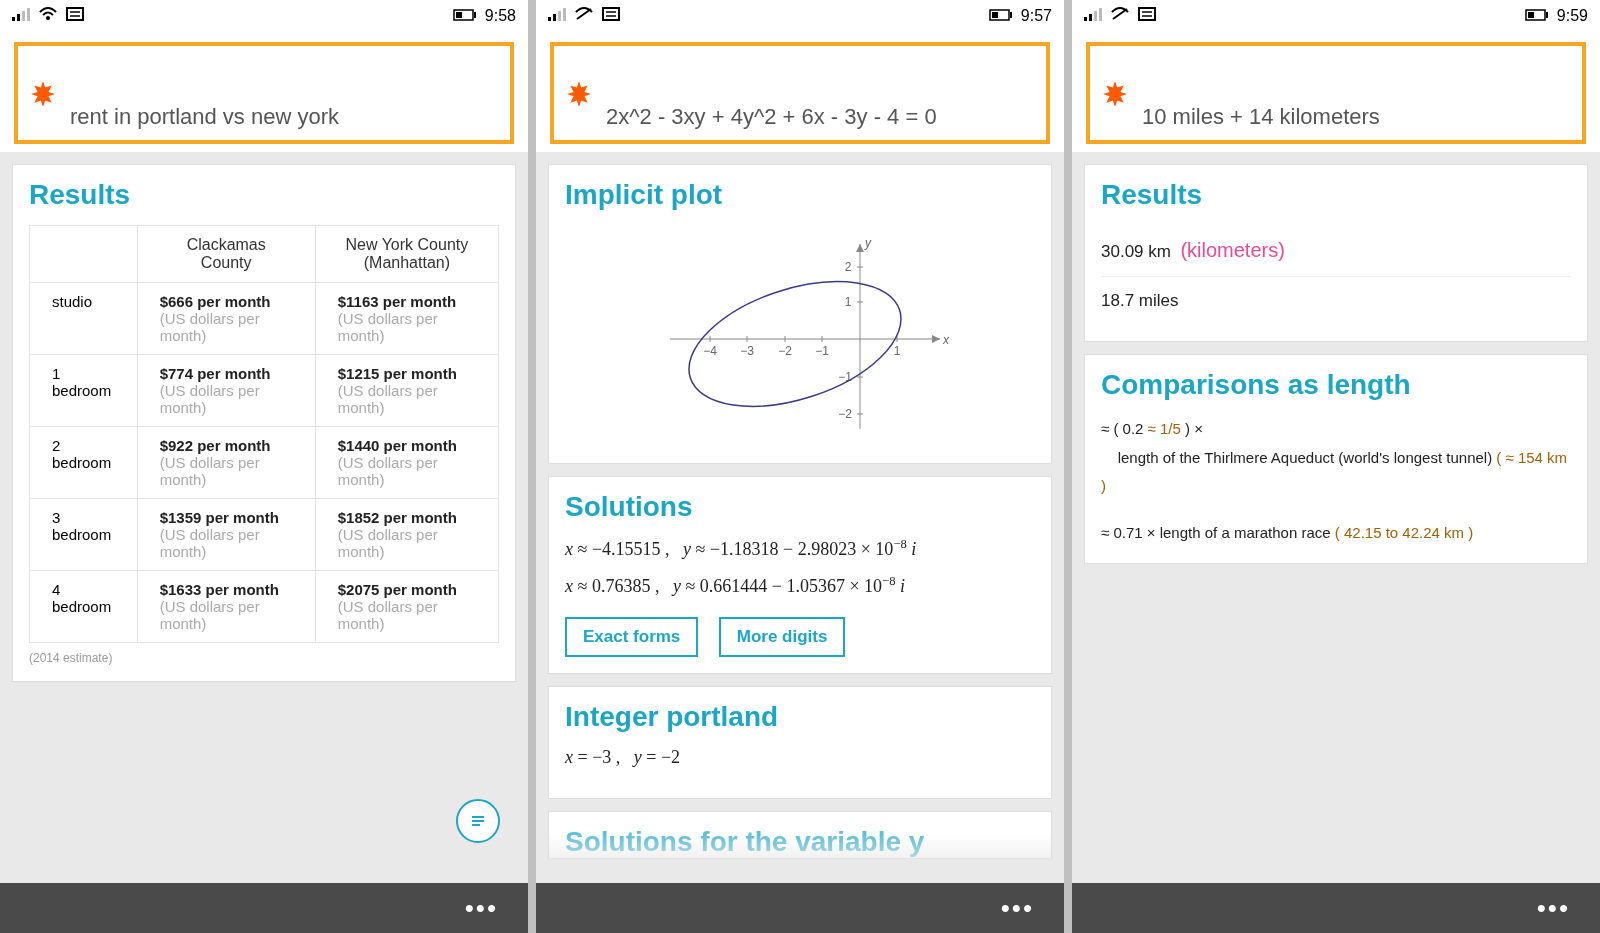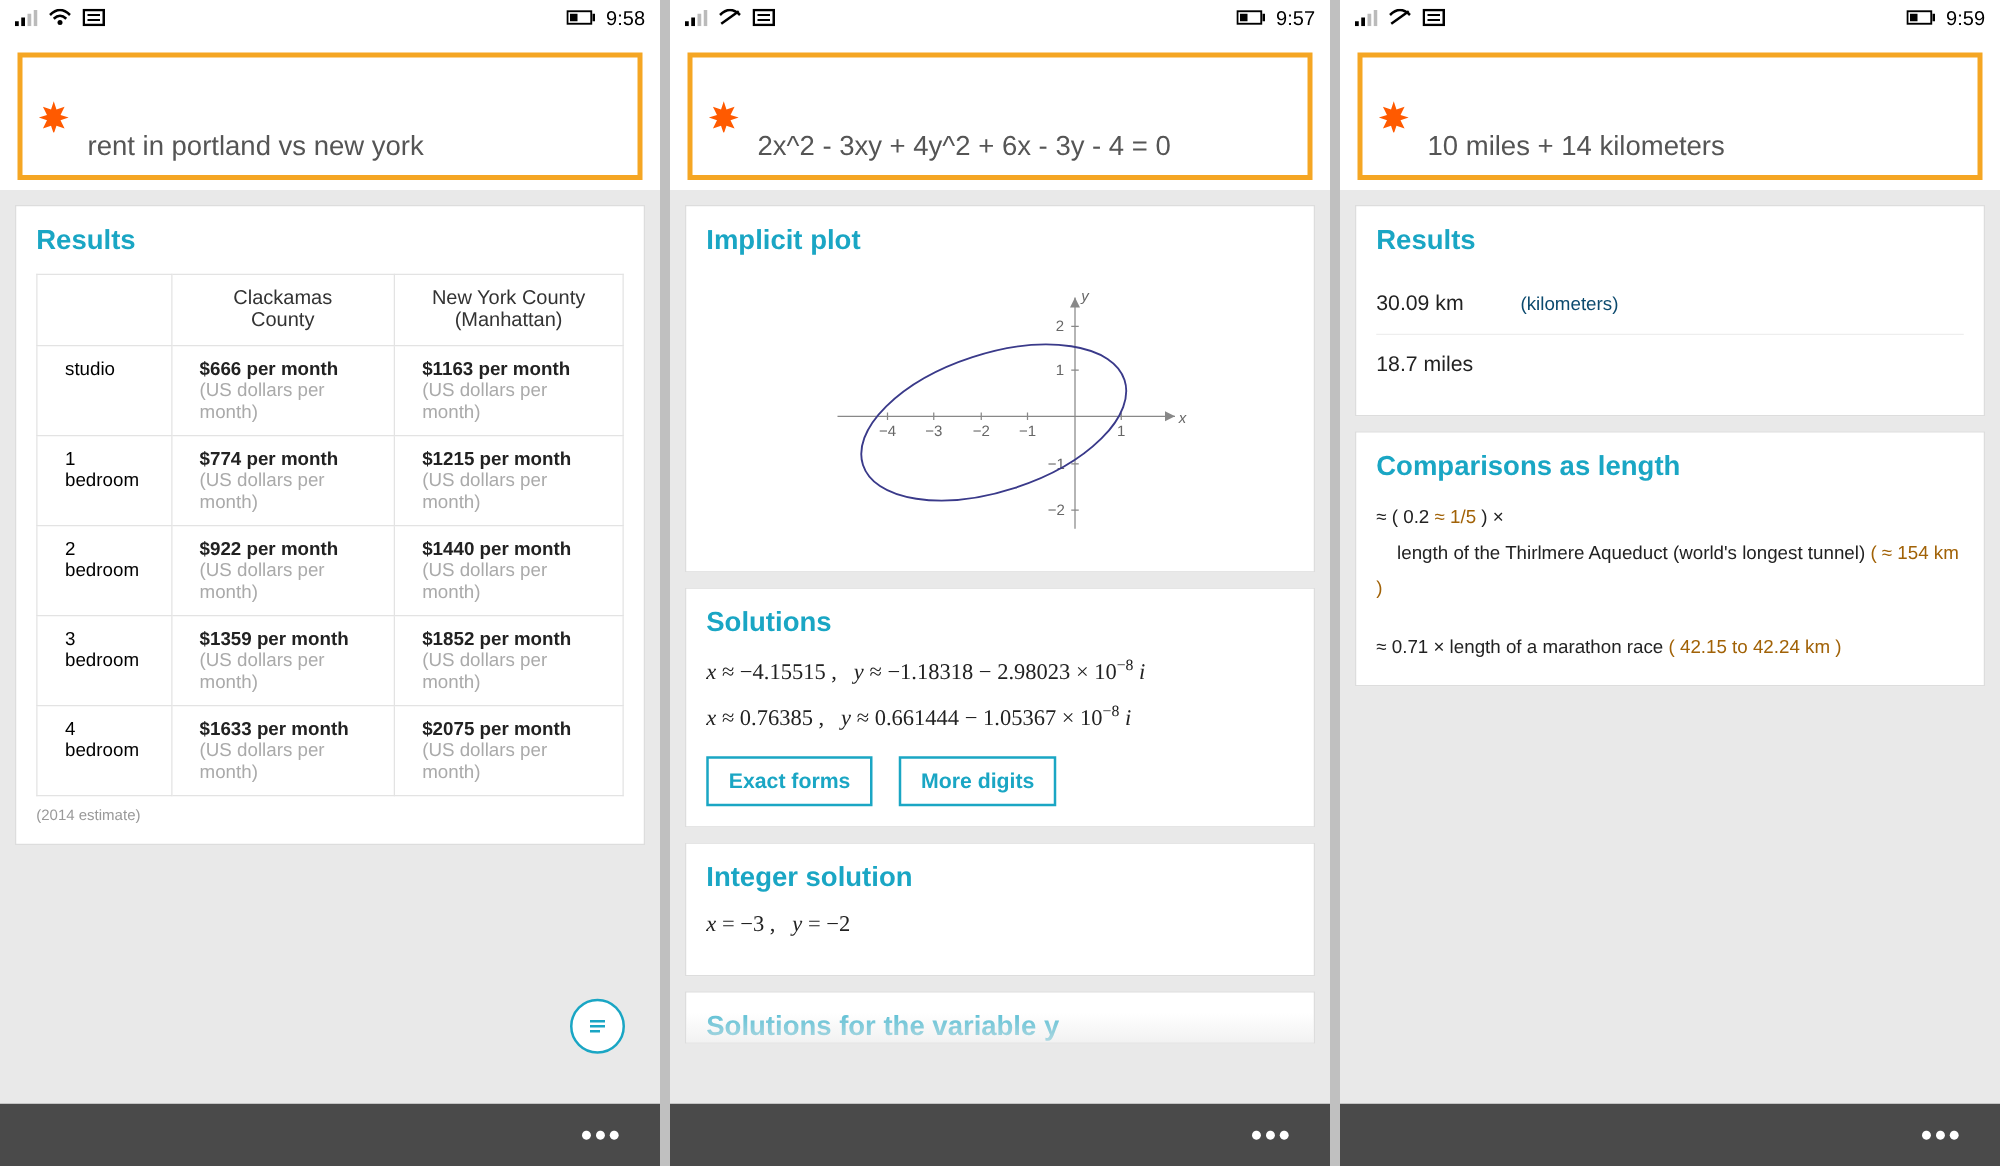--- a/index.html
+++ b/index.html
@@ -62,21 +62,21 @@
     padding: 12px;
   }
   .card {
     background: #fff;
     border: 1px solid #ddd;
     margin-bottom: 12px;
     padding: 14px 16px 16px 16px;
   }
   .card-title {
     color: #1aa6c4;
-    font-size: 22px;
+    font-size: 28px;
     font-weight: 600;
     margin-bottom: 14px;
   }
   table.rent {
     width: 100%;
     border-collapse: collapse;
     font-size: 15px;
   }
   table.rent th, table.rent td {
     border: 1px solid #e3e3e3;
@@ -143,21 +143,21 @@
     margin-top: 6px;
     cursor: pointer;
   }
   .result-line {
     font-size: 17px;
     color: #222;
     padding: 14px 0;
     border-bottom: 1px solid #eee;
   }
   .result-line:last-child { border-bottom:none; }
-  .result-sub { color:#0c4a6e; font-size:15px;margin-left:36px; }
+  .result-sub { color:#ec4899; font-size:20px; }
   .comp-line {
     font-size: 15px;
     color: #222;
     line-height: 1.9;
   }
   .comp-sub { color:#a16207; }
   sup { font-size: 0.7em; }
   .cut { position:relative; }
   .cut::after{
     content:"";
@@ -343,21 +343,21 @@
         <i>x</i> ≈ −4.15515 ,&nbsp;&nbsp; <i>y</i> ≈ −1.18318 − 2.98023 × 10<sup>−8</sup> <i>i</i>
       </div>
       <div class="solution-line">
         <i>x</i> ≈ 0.76385 ,&nbsp;&nbsp; <i>y</i> ≈ 0.661444 − 1.05367 × 10<sup>−8</sup> <i>i</i>
       </div>
       <span class="btn-outline">Exact forms</span>
       <span class="btn-outline">More digits</span>
     </div>
 
     <div class="card">
-      <div class="card-title">Integer solution</div>
+      <div class="card-title">Integer portland</div>
       <div class="solution-line">
         <i>x</i> = −3 ,&nbsp;&nbsp; <i>y</i> = −2
       </div>
     </div>
 
     <div class="card cut" style="padding-bottom:0;">
       <div class="card-title" style="margin-bottom:0;opacity:.7;">Solutions for the variable y</div>
     </div>
   </div>
 

